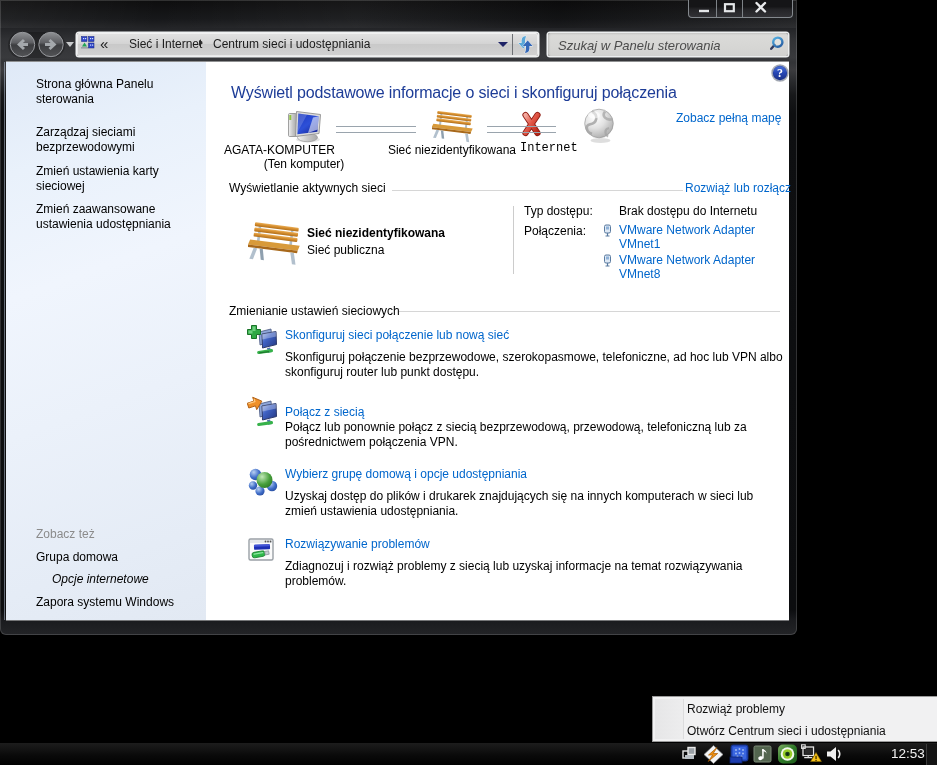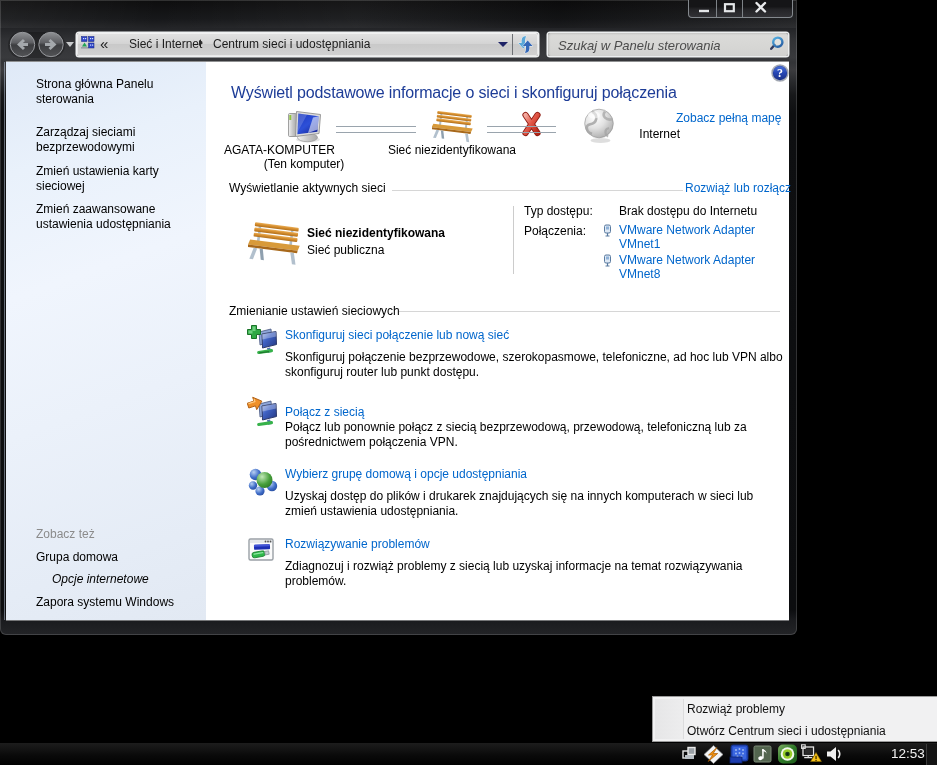--- a/index.html
+++ b/index.html
@@ -209,21 +209,21 @@
   <path d="M22 3.5 q-2.6 3.4 0 6.2 q2.6 2.6 7.2 1.6" fill="none" stroke="#a9a9a9" stroke-width="2.6" opacity="0.8"></path>
   <path d="M26 20 q-3.6 0.8 -3.6 4.2 q0 2.6 2.6 4.4" fill="none" stroke="#a5a5a5" stroke-width="2.2" opacity="0.8"></path>
   <ellipse cx="11" cy="7" rx="6" ry="3.6" fill="rgba(255,255,255,0.55)"></ellipse>
 </svg>
 <div class="abs" style="left:336px;top:125.5px;width:80px;height:5px;border-top:1.4px solid #9aa4ad;border-bottom:1.4px solid #9aa4ad;"></div>
 <div class="abs" style="left:487px;top:125.5px;width:69px;height:5px;border-top:1.4px solid #9aa4ad;border-bottom:1.4px solid #9aa4ad;"></div>
 
 <div class="abs" style="left:224px;top:142.5px;width:160px;">AGATA-KOMPUTER</div>
 <div class="abs" style="left:224px;top:157px;width:160px;text-align:center;">(Ten komputer)</div>
 <div class="abs" style="left:372px;top:142.5px;width:160px;text-align:center;">Sieć niezidentyfikowana</div>
-<div class="abs" style="left:520px;top:127px;width:160px;text-align:right;">Internet</div>
+<div class="abs" style="left:520px;top:141px;width:160px;text-align:left;font-family:Liberation Mono, monospace;">Internet</div>
 <div class="abs lnk" style="left:676px;top:110.5px;">Zobacz pełną mapę</div>
 
 <div class="abs" style="left:229px;top:181px;">Wyświetlanie aktywnych sieci</div>
 <div class="abs" style="left:392px;top:190px;width:291px;height:1px;background:#d6d6d6;"></div>
 <div class="abs lnk" style="left:685px;top:181px;">Rozwiąż lub rozłącz</div>
 
 <div class="abs" style="left:307px;top:226px;font-weight:bold;">Sieć niezidentyfikowana</div>
 <div class="abs" style="left:307px;top:243px;">Sieć publiczna</div>
 <div class="abs" style="left:513px;top:206px;width:1px;height:68px;background:#cccccc;"></div>
 <div class="abs" style="left:524px;top:203.5px;">Typ dostępu:</div>

